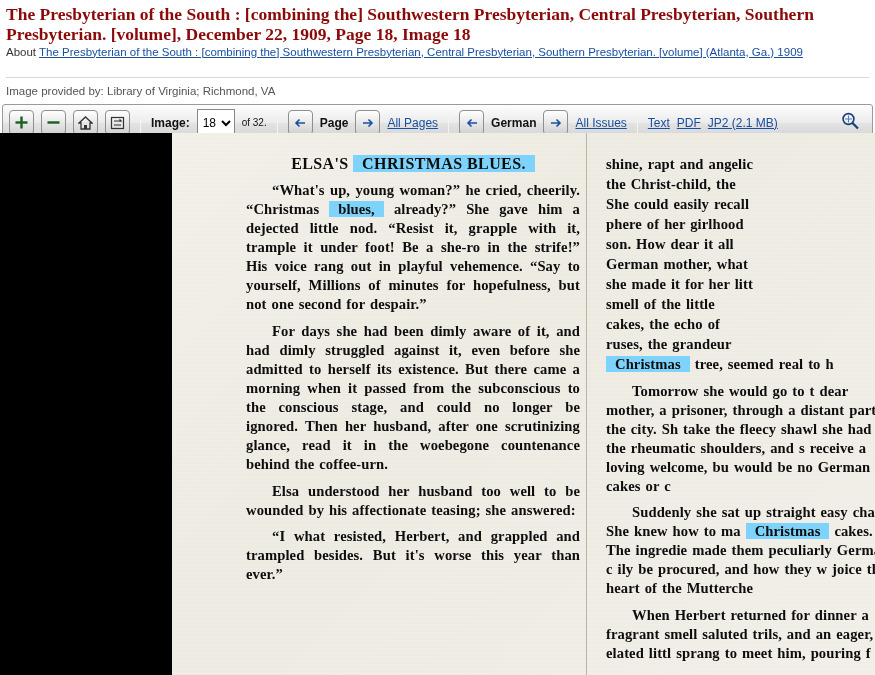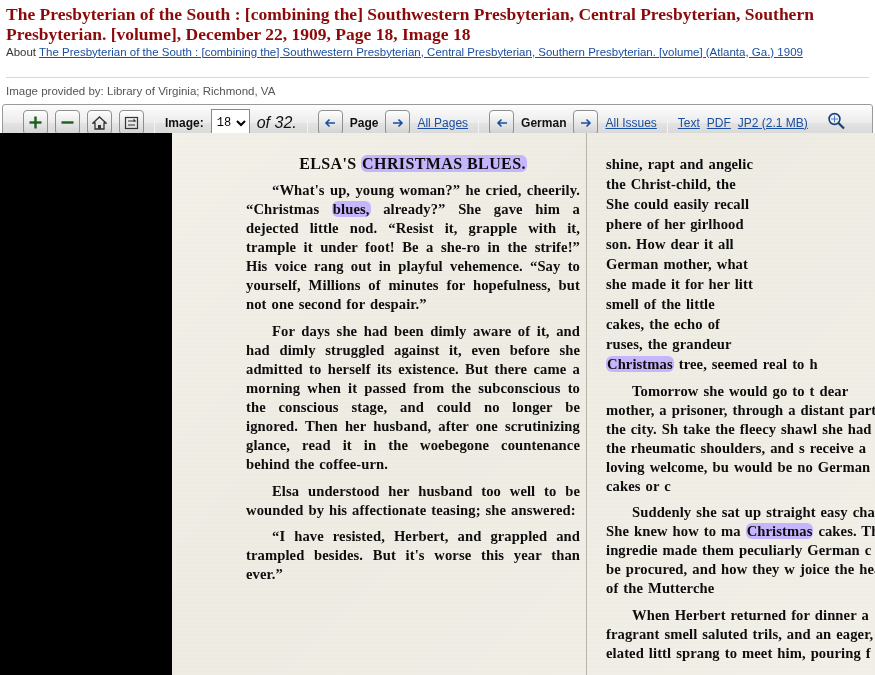--- a/index.html
+++ b/index.html
@@ -51,21 +51,21 @@
   
   .toolbar {
     position: relative;
     height: 38px;
     margin: 0 2px;
     background: linear-gradient(to bottom, #fdfdfd 0%, #ececec 48%, #e2e2e2 52%, #d2d2d2 100%);
     border: 1px solid #9a9a9a;
     border-radius: 3px;
     display: flex;
     align-items: center;
-    padding: 0 20px;
+    padding: 0 6px;
     gap: 7px;
     font-size: 12px;
     color: #111;
   }
   .tb-btn {
     width: 25px; height: 25px;
     border: 1px solid #8f8f8f;
     border-radius: 4px;
     background: linear-gradient(to bottom, #ffffff, #e6e6e6 55%, #d0d0d0);
     display: flex; align-items: center; justify-content: center;
@@ -73,27 +73,27 @@
     position: relative;
   }
   .tb-btn svg { display: block; }
   .sep {
     width: 1px; height: 26px;
     background: #b3b3b3;
     border-right: 1px solid #f3f3f3;
     margin: 0 3px;
   }
   .tb-label { font-weight: bold; font-size: 12px; color: #111; }
-  .tb-plain { font-size: 16px; color: #111; font-style: italic; }
+  .tb-plain { font-size: 10px; color: #111; }
   .tb-link {
     font-size: 12px; color: #1a4fa0;
     text-decoration: underline; cursor: pointer;
   }
   select.img-select {
-    font-family: Liberation Mono, monospace;
+    font-family: Liberation Sans, sans-serif;
     font-size: 12px;
     height: 28px;
     padding: 0 1px;
     border: 1px solid #888;
     background: #fff;
   }
   .magnifier {
     margin-left: auto;
     margin-right: 6px;
     cursor: pointer;
@@ -162,23 +162,22 @@
     text-align: justify;
     text-align-last: left;
     margin: 8px 0 0 0;
     text-indent: 26px;
     word-spacing: 1.2px;
     font-weight: bold;
     letter-spacing: .1px;
   }
   p.body.noindent { text-indent: 0; }
   .hl {
-    background: #c4b5fd;
-    padding: 0 1px;
-    border-radius: 6px;
+    background: #7dd3fc;
+    padding: 0 9px;
   }
   .col-right p.body {
     text-align: left;
     text-align-last: left;
   }
 </style>
 </head>
 <body>
 
 <div id="page">
@@ -280,21 +279,21 @@
 
       <div class="col-rule" style="left:414px;"></div>
 
       <div class="col col-left">
         <div class="headline">
           <span>ELSA'S </span><span class="hl">CHRISTMAS BLUES.</span>
         </div>
         <p class="body">“What's up, young woman?” he cried, cheerily. “Christmas <span class="hl">blues,</span> already?” She gave him a dejected little nod. “Resist it, grapple with it, trample it under foot! Be a she-ro in the strife!” His voice rang out in playful vehemence. “Say to yourself, Millions of minutes for hopefulness, but not one second for despair.”</p>
         <p class="body">For days she had been dimly aware of it, and had dimly struggled against it, even before she admitted to herself its existence. But there came a morning when it passed from the subconscious to the conscious stage, and could no longer be ignored. Then her husband, after one scrutinizing glance, read it in the woebegone countenance behind the coffee-urn.</p>
         <p class="body">Elsa understood her husband too well to be wounded by his affectionate teasing; she answered:</p>
-        <p class="body">“I have resisted, Herbert, and grappled and trampled besides. But it's worse this year than ever.”</p>
+        <p class="body">“I what resisted, Herbert, and grappled and trampled besides. But it's worse this year than ever.”</p>
       </div>
 
       <div class="col col-right">
         <div style="margin-top:22px;">
           <p class="body noindent" style="margin-top:0">shine, rapt and angelic</p>
           <p class="body noindent" style="margin-top:1px">the Christ-child, the</p>
           <p class="body noindent" style="margin-top:1px">She could easily recall</p>
           <p class="body noindent" style="margin-top:1px">phere of her girlhood</p>
           <p class="body noindent" style="margin-top:1px">son. How dear it all</p>
           <p class="body noindent" style="margin-top:1px">German mother, what</p>

